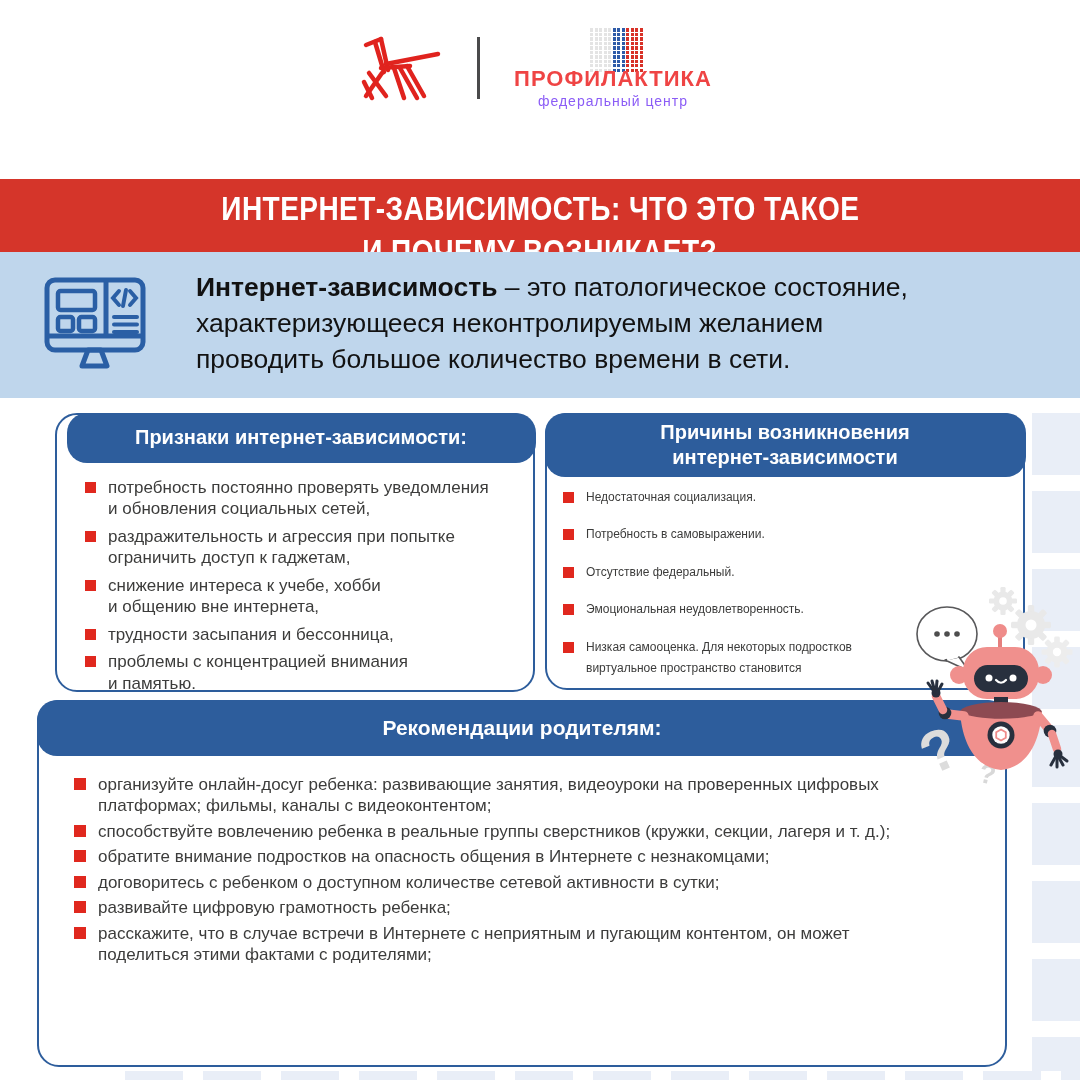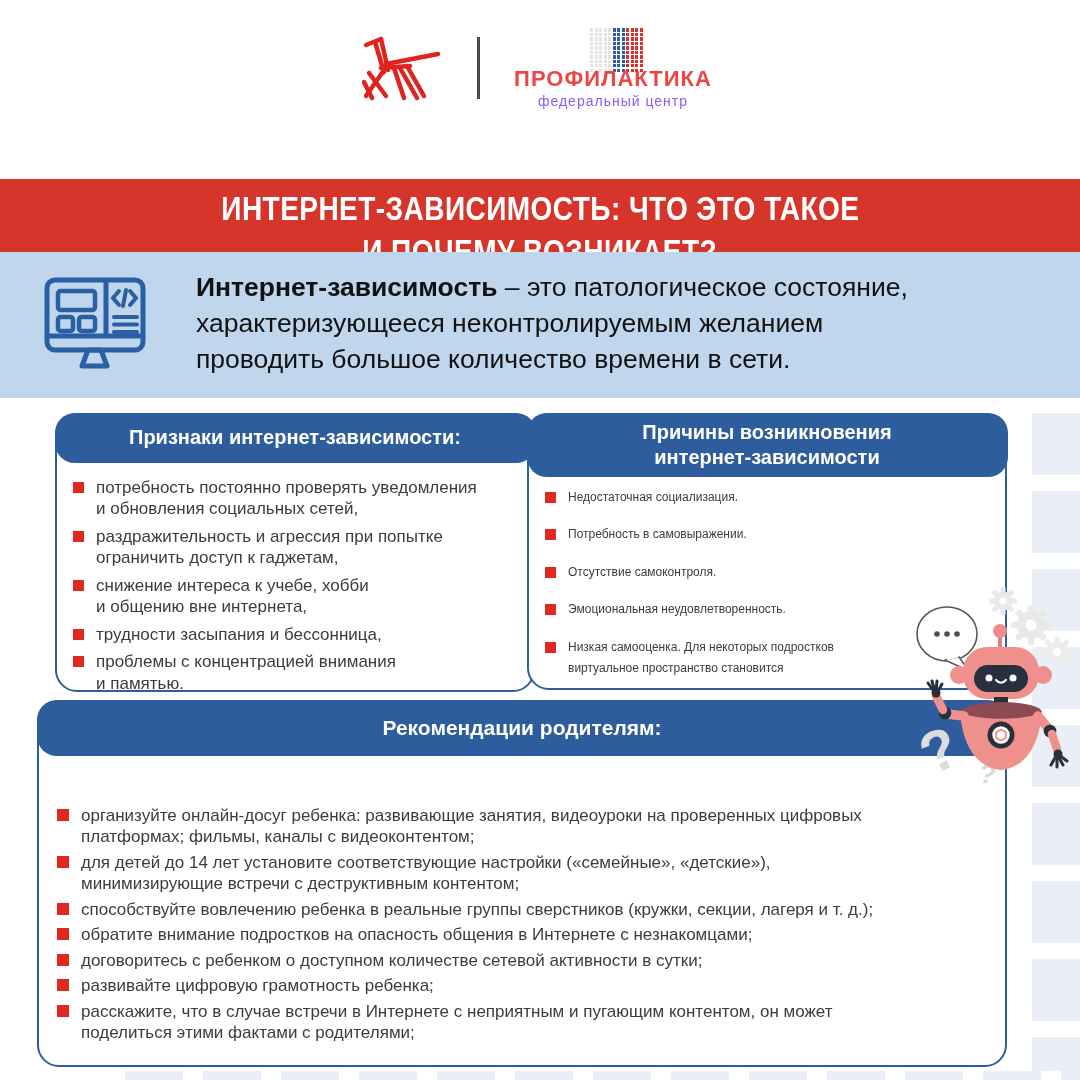--- a/index.html
+++ b/index.html
@@ -40,36 +40,36 @@
   .band .monitor{position:absolute;left:42px;top:24px;width:110px;height:100px;}
   .band-text{position:absolute;left:196px;top:17px;width:838px;font-size:26.5px;line-height:36px;
     color:#121212;white-space:pre-line;}
   .band-text b{font-weight:800;}
   
   .card{position:absolute;background:#ffffff;border:2.5px solid #2d5d9c;border-radius:22px;
     box-sizing:border-box;z-index:1;}
   .card-header{background:#2d5d9c;border-radius:20px;margin:-2.5px -2.5px 0 -2.5px;
     display:flex;flex-direction:column;align-items:center;justify-content:center;
     color:#ffffff;font-weight:700;text-align:center;}
-  #signs-card{left:55px;top:413px;width:480px;height:279px;}
+  #signs-card{left:55px;top:413px;width:480px;height:279px;padding-left:12px;}
   #signs-card .card-header{height:50px;font-size:20px;}
-  #causes-card{left:527px;top:413px;width:480px;height:277px;}
+  #causes-card{left:545px;top:413px;width:480px;height:277px;}
   #causes-card .card-header{height:64px;font-size:20px;line-height:25px;}
   #recs-card{left:37px;top:700px;width:970px;height:367px;}
   #recs-card .card-header{height:56px;font-size:21px;}
   ul.items{list-style:none;margin:0;padding:14px 14px 0 16px;}
   li.item{display:flex;gap:12px;color:#3c3c3b;}
   li.item .bullet{flex:0 0 auto;background:#e0281e;}
   .item-text{white-space:pre-line;}
   #signs-card li.item{font-size:17px;line-height:21.5px;margin-bottom:6px;}
   #signs-card .bullet{width:11px;height:11px;margin-top:5px;}
   #causes-card ul.items{padding-top:10px;}
   #causes-card li.item{font-size:12px;line-height:21.5px;margin-bottom:16px;}
   #causes-card .bullet{width:11px;height:11px;margin-top:5px;}
-  #recs-card ul.items{padding-top:18px;padding-left:18px;margin-top:31px;}
+  #recs-card ul.items{padding-top:18px;padding-left:35px;}
   #recs-card li.item{font-size:17px;line-height:21.5px;margin-bottom:4px;}
   #recs-card .bullet{width:12px;height:12px;margin-top:4px;}
   
   .robot{position:absolute;left:895px;top:575px;width:190px;height:215px;z-index:6;}
 </style>
 </head>
 <body>
 
 <div class="page">
 
@@ -169,21 +169,21 @@
       <li class="item">
           <span class="bullet"></span>
           <span class="item-text">Недостаточная социализация.</span>
         </li>
       <li class="item">
           <span class="bullet"></span>
           <span class="item-text">Потребность в самовыражении.</span>
         </li>
       <li class="item">
           <span class="bullet"></span>
-          <span class="item-text">Отсутствие самоконтроля.</span>
+          <span class="item-text">Отсутствие федеральный.</span>
         </li>
       <li class="item">
           <span class="bullet"></span>
           <span class="item-text">Эмоциональная неудовлетворенность.</span>
         </li>
       <li class="item">
           <span class="bullet"></span>
           <span class="item-text">Низкая самооценка. Для некоторых подростков
 виртуальное пространство становится</span>
         </li>
@@ -192,25 +192,20 @@
 
   <div class="card" id="recs-card">
     <div class="card-header">
       <span>Рекомендации родителям:</span>
     </div>
     <ul class="items">
       <li class="item">
           <span class="bullet"></span>
           <span class="item-text">организуйте онлайн-досуг ребенка: развивающие занятия, видеоуроки на проверенных цифровых
 платформах; фильмы, каналы с видеоконтентом;</span>
-        </li>
-      <li class="item">
-          <span class="bullet"></span>
-          <span class="item-text">для детей до 14 лет установите соответствующие настройки («семейные», «детские»),
-минимизирующие встречи с деструктивным контентом;</span>
         </li>
       <li class="item">
           <span class="bullet"></span>
           <span class="item-text">способствуйте вовлечению ребенка в реальные группы сверстников (кружки, секции, лагеря и т. д.);</span>
         </li>
       <li class="item">
           <span class="bullet"></span>
           <span class="item-text">обратите внимание подростков на опасность общения в Интернете с незнакомцами;</span>
         </li>
       <li class="item">

